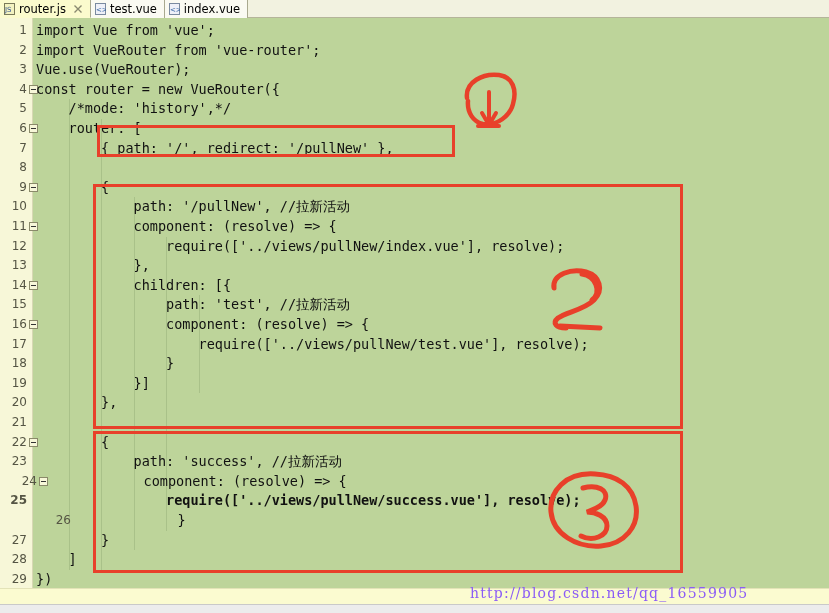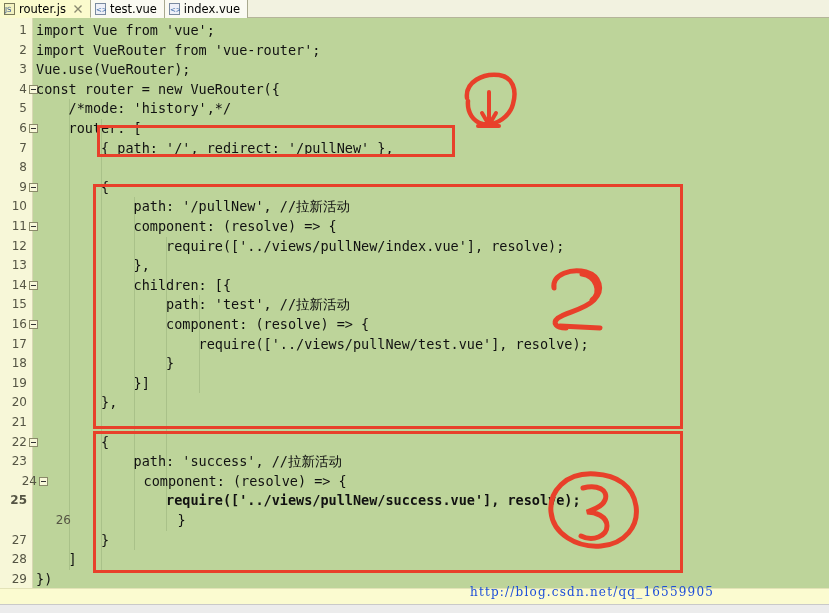--- a/index.html
+++ b/index.html
@@ -155,23 +155,23 @@
     position: absolute;
     left: 0; top: 604px;
     width: 829px; height: 9px;
     background: #ececec;
     border-top: 1px solid #c9c9c9;
   }
   .watermark {
     position: absolute;
     left: 470px; top: 585px;
     font-family: "DejaVu Serif", serif;
-    font-size: 12px;
+    font-size: 14px;
     letter-spacing: 1.2px;
-    color: #1d4ed8;
+    color: #8b5cf6;
     white-space: nowrap;
   }
 </style>
 </head>
 <body>
 
 <div id="app">
 
   <div class="tabbar">
 

